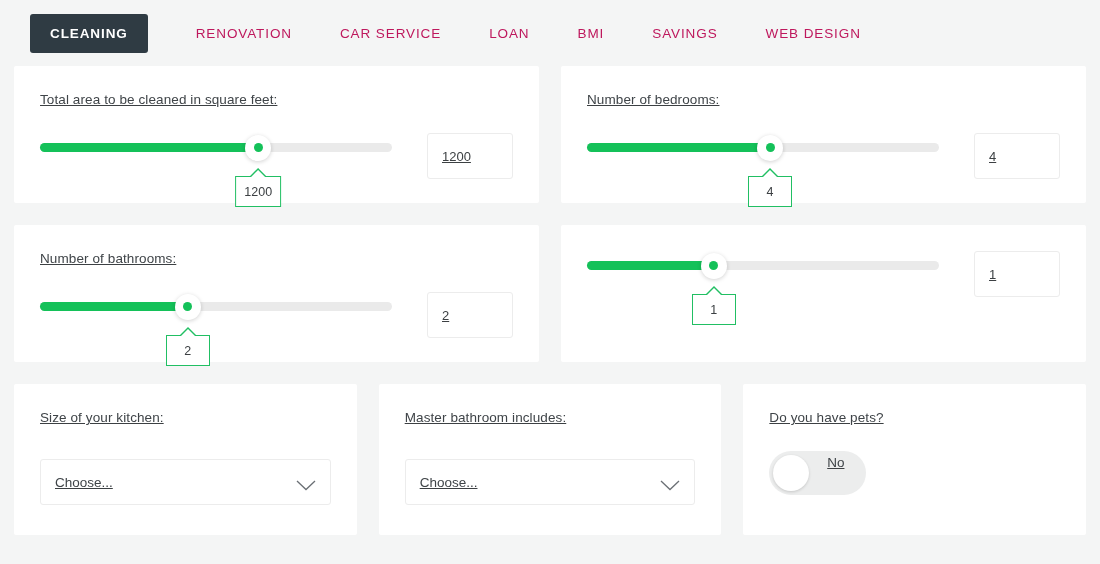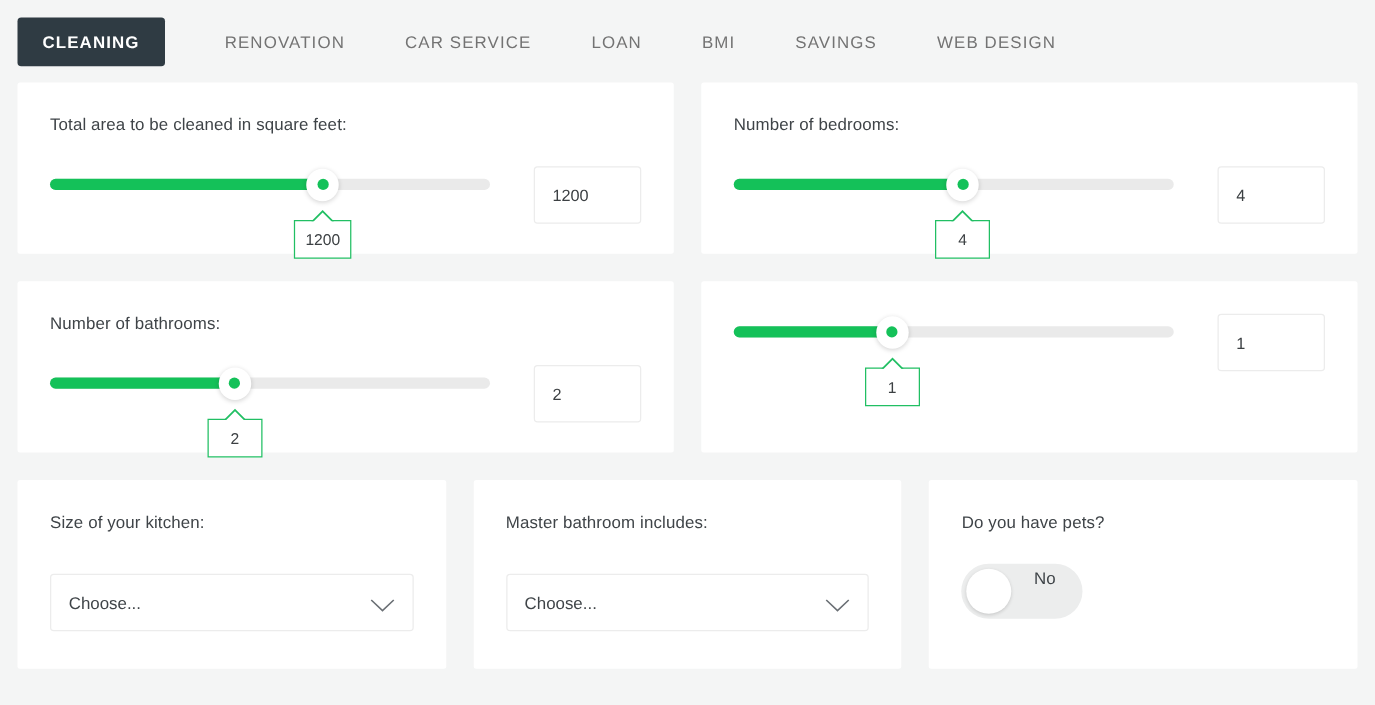--- a/index.html
+++ b/index.html
@@ -17,39 +17,39 @@
   .nav {
     height: 66px;
     padding: 0 14px;
     display: flex;
     align-items: center;
     background: #f4f5f5;
   }
   .nav-tab {
     font-size: 13.5px;
     letter-spacing: 0.9px;
-    color: #737373;
+    color: #be185d;
     padding: 12px 0;
     margin-right: 48px;
     white-space: nowrap;
     cursor: pointer;
   }
   .nav-tab:last-child { margin-right: 0; }
   .nav-tab.active {
     background: #2f3b43;
     color: #ffffff;
     font-weight: bold;
     padding: 12px 20px;
     border-radius: 3px;
-    margin-left: 0;
+    margin-left: 16px;
     text-align: right;
   }
 
   
-  .rows { padding: 0 14px; }
+  .rows { padding: 0 14px; text-decoration: underline; }
   .row {
     display: flex;
     gap: 22px;
     margin-bottom: 22px;
   }
   .card {
     background: #ffffff;
     border-radius: 2px;
     padding: 26px 26px 24px 26px;
   }

